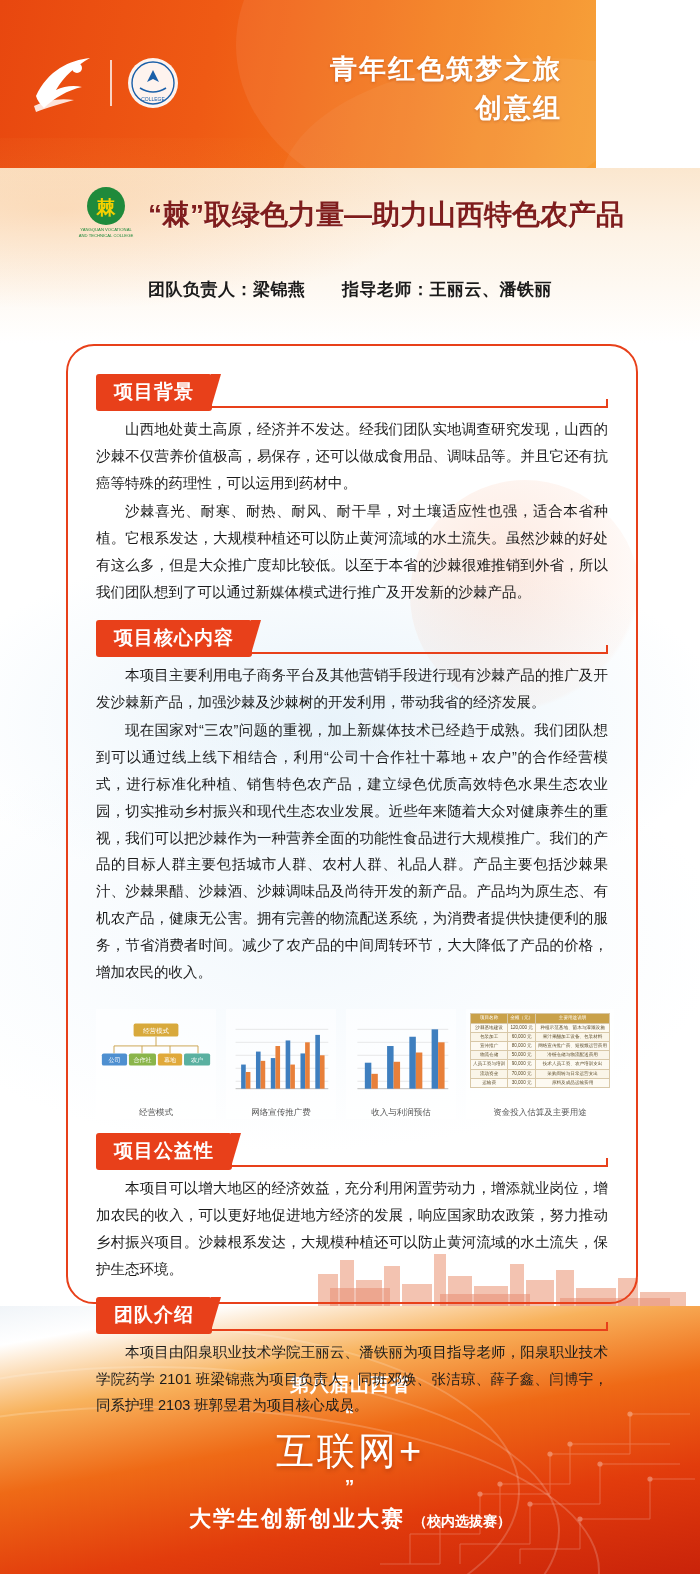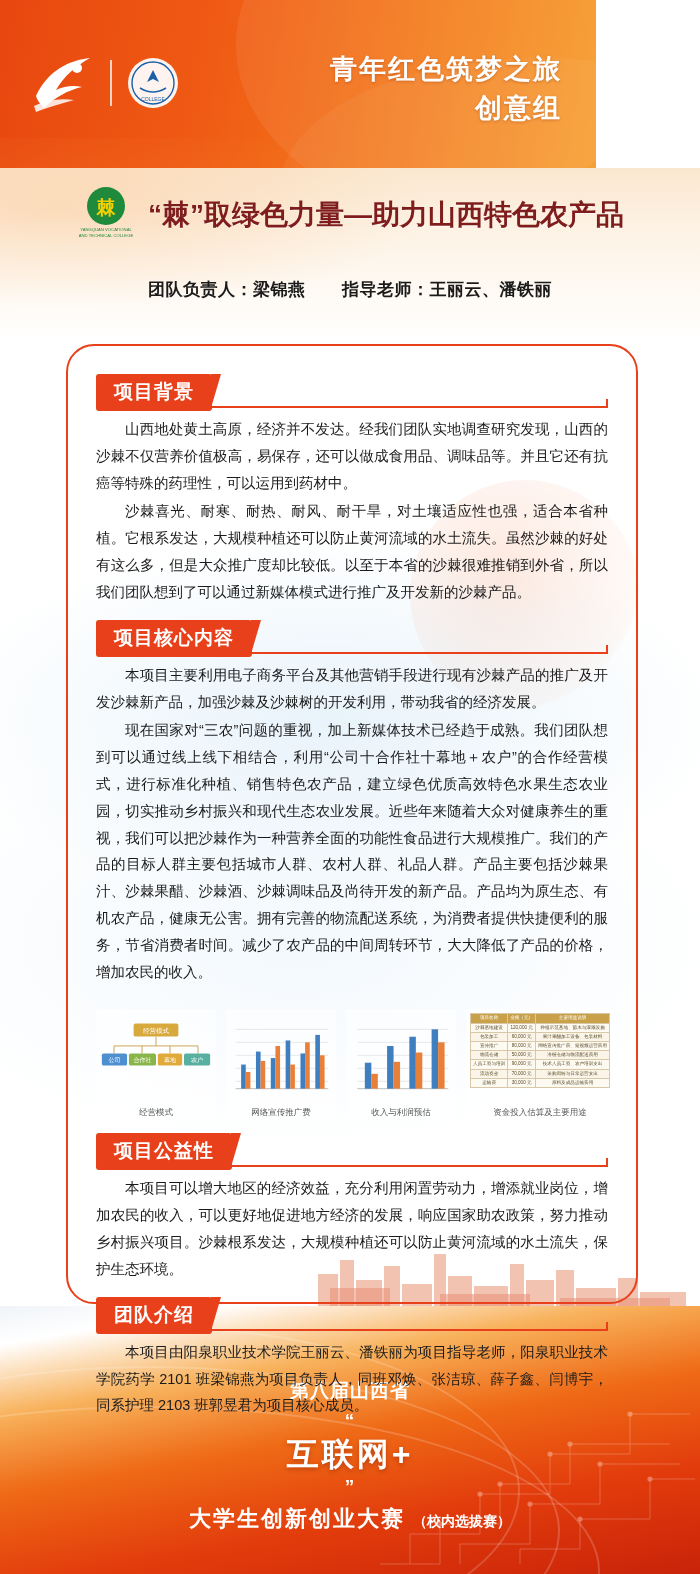--- a/index.html
+++ b/index.html
@@ -193,21 +193,21 @@
 
   .bottom-text {
     position: absolute; left: 0; bottom: 40px; width: 700px;
     text-align: center; color: #ffffff; z-index: 5;
   }
   .bt-line1 {
     font-size: 19px; font-weight: bold; letter-spacing: 1px;
     display: flex; align-items: center; justify-content: flex-start; gap: 6px; flex-direction: column;
   }
   .bt-line1 .big {
-    font-size: 32px; font-weight: bold; letter-spacing: 3px;
+    font-size: 38px; font-weight: normal; letter-spacing: 3px;
     line-height: 1;
     text-shadow: 0 2px 4px rgba(100,20,0,0.35);
   }
   .bt-line2 {
     margin-top: 6px;
     font-size: 22px; font-weight: bold; letter-spacing: 2px;
   }
   .bt-line2 .small { font-size: 14px; letter-spacing: 0; font-weight: bold; }
 </style>
 </head>

